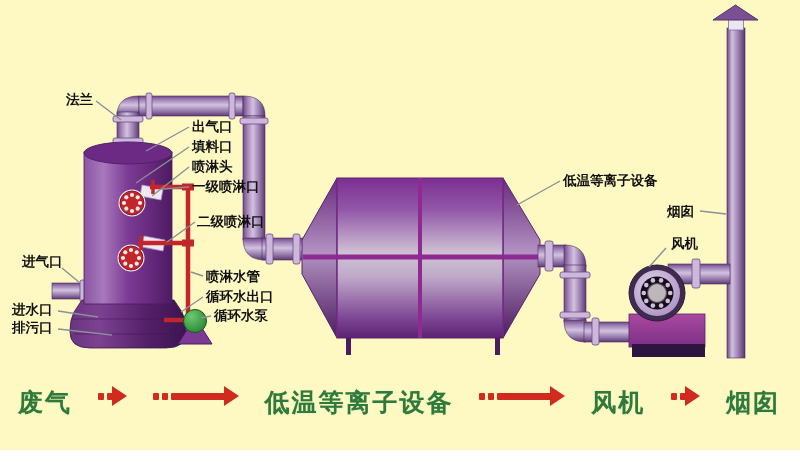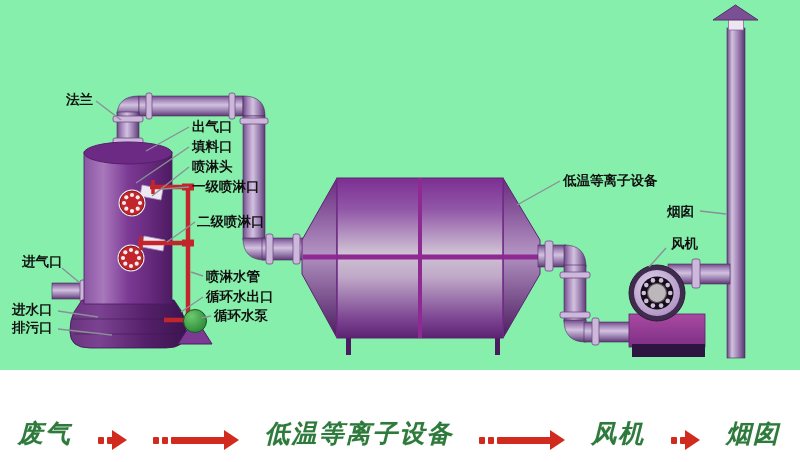--- a/index.html
+++ b/index.html
@@ -5,29 +5,29 @@
   :root{
     --flow-green:#2e7a3c;
     --arrow-red:#d02b1e;
     --ink:#101010;
   }
   html,body{margin:0;padding:0;}
   body{
     width:800px;height:462px;background:#ffffff;overflow:hidden;
     font-family:"Liberation Sans","DejaVu Sans",sans-serif;
   }
-  .stage{position:relative;width:800px;height:370px;background:#86efac;}
+  .stage{position:relative;width:800px;height:450px;background:#fef9c3;}
   .stage svg{position:absolute;left:0;top:0;}
   .svg-label{
     font-family:"Liberation Sans","DejaVu Sans",sans-serif;
     font-size:13.5px;font-weight:bold;fill:var(--ink);
   }
   .flowbar{
-    position:absolute;left:18px;top:404px;width:762px;height:46px;
-    display:flex;align-items:flex-end;justify-content:space-between;font-style:italic;
+    position:absolute;left:18px;top:386px;width:762px;height:46px;
+    display:flex;align-items:flex-start;justify-content:space-between;
   }
   .flow-step{
     color:var(--flow-green);font-size:25px;font-weight:bold;
     letter-spacing:2px;white-space:nowrap;
     text-shadow:0 0 1px rgba(46,122,60,.35);
   }
   .flow-arrow{display:flex;align-items:center;}
   .flow-arrow .dash{width:6px;height:7px;background:var(--arrow-red);margin-right:3px;border-radius:1px;}
   .flow-arrow .shaft{height:7px;background:var(--arrow-red);border-radius:1px;}
   .flow-arrow.short .shaft{width:6px;}

